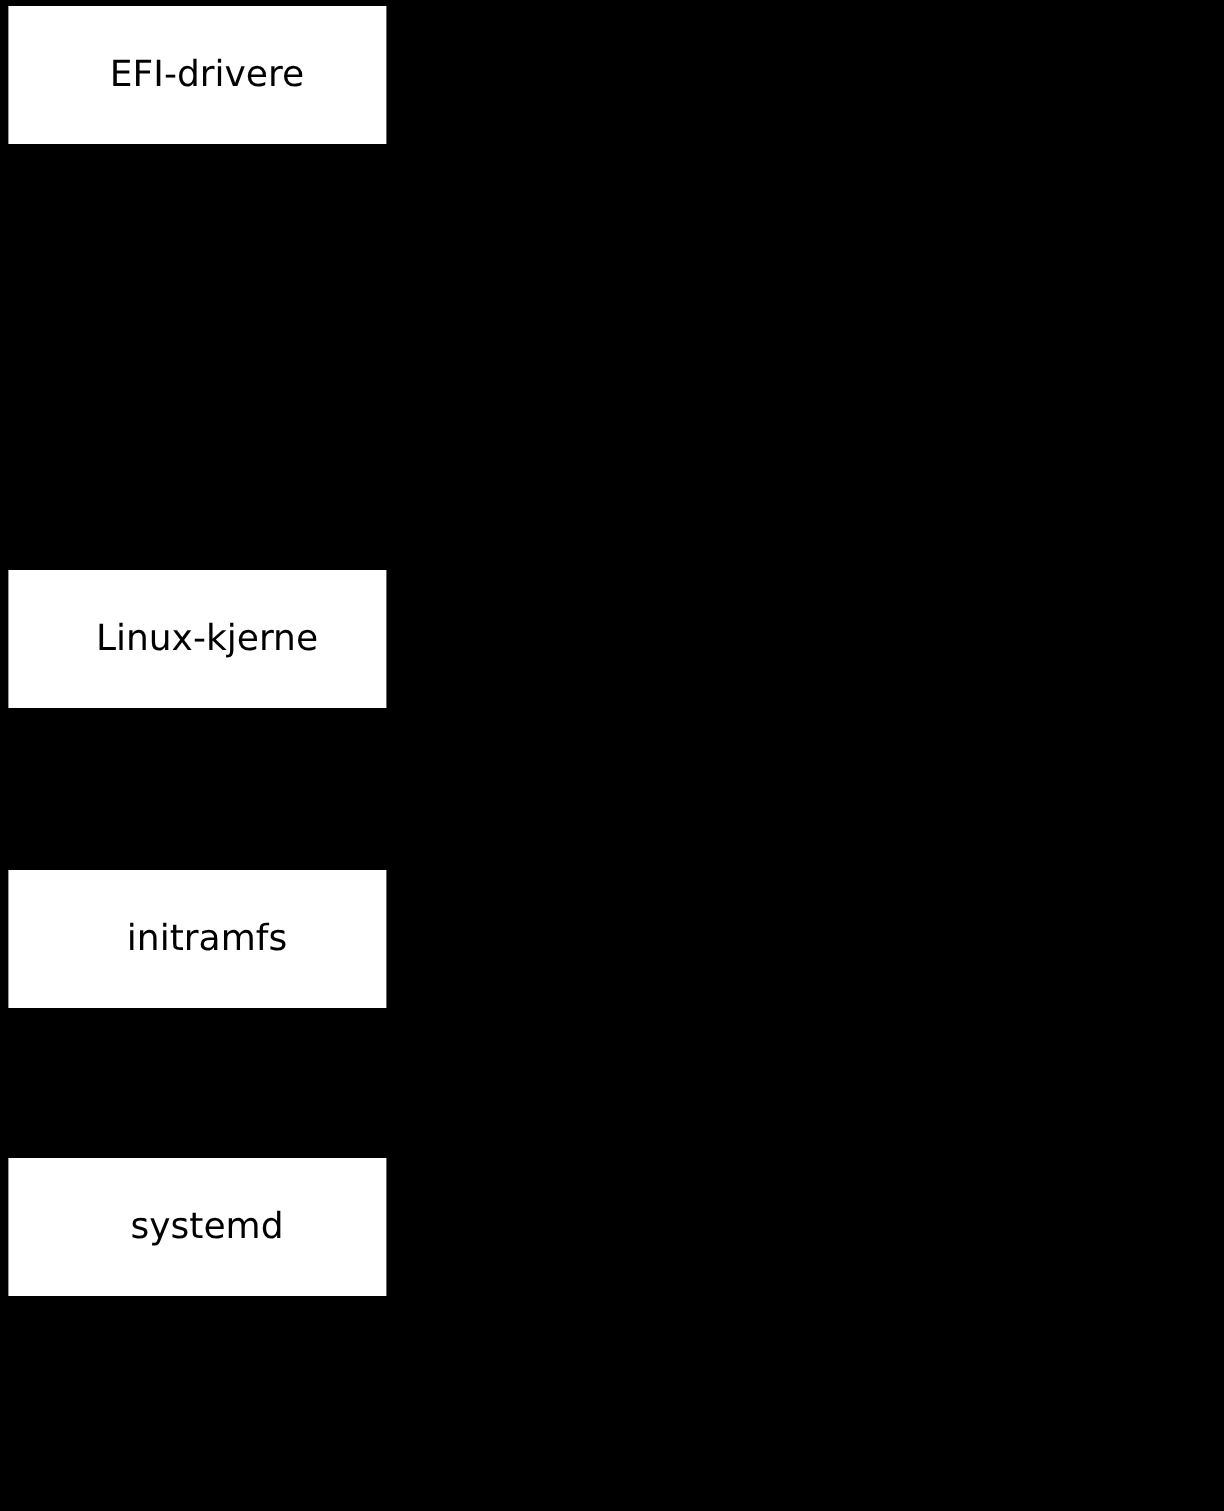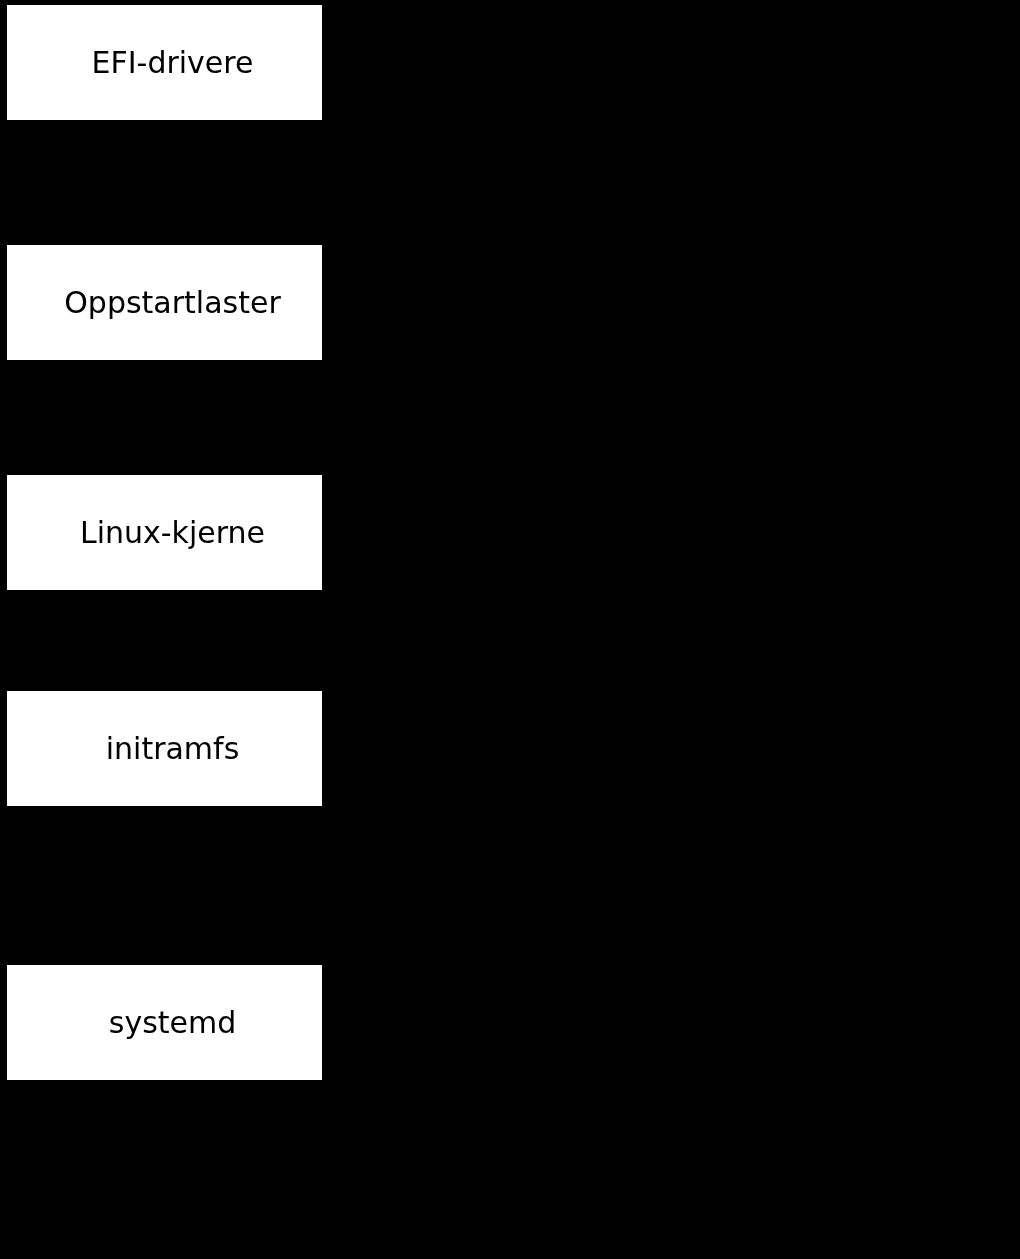--- a/index.html
+++ b/index.html
@@ -38,35 +38,32 @@
     font-size: 30px;
     font-weight: 400;
     line-height: 1;
     letter-spacing: 0px;
     white-space: nowrap;
     text-align: center;
   }
   #stage-0 { top: 5px; }
   #stage-1 { top: 245px; }
   #stage-2 { top: 475px; }
-  #stage-3 { top: 691px; justify-content: center; }
+  #stage-3 { top: 725px; justify-content: center; }
   #stage-4 { top: 965px; }
 </style>
 </head>
 <body>
 
 <div id="diagram-canvas">
 
   <div class="stage-box" id="stage-0">
     <span class="stage-label">EFI-drivere</span>
   </div>
 
-  <div class="stage-box" id="stage-1">
-    <span class="stage-label">Oppstartlaster</span>
-  </div>
 
   <div class="stage-box" id="stage-2">
     <span class="stage-label">Linux-kjerne</span>
   </div>
 
   <div class="stage-box" id="stage-3">
     <span class="stage-label">initramfs</span>
   </div>
 
   <div class="stage-box" id="stage-4">

